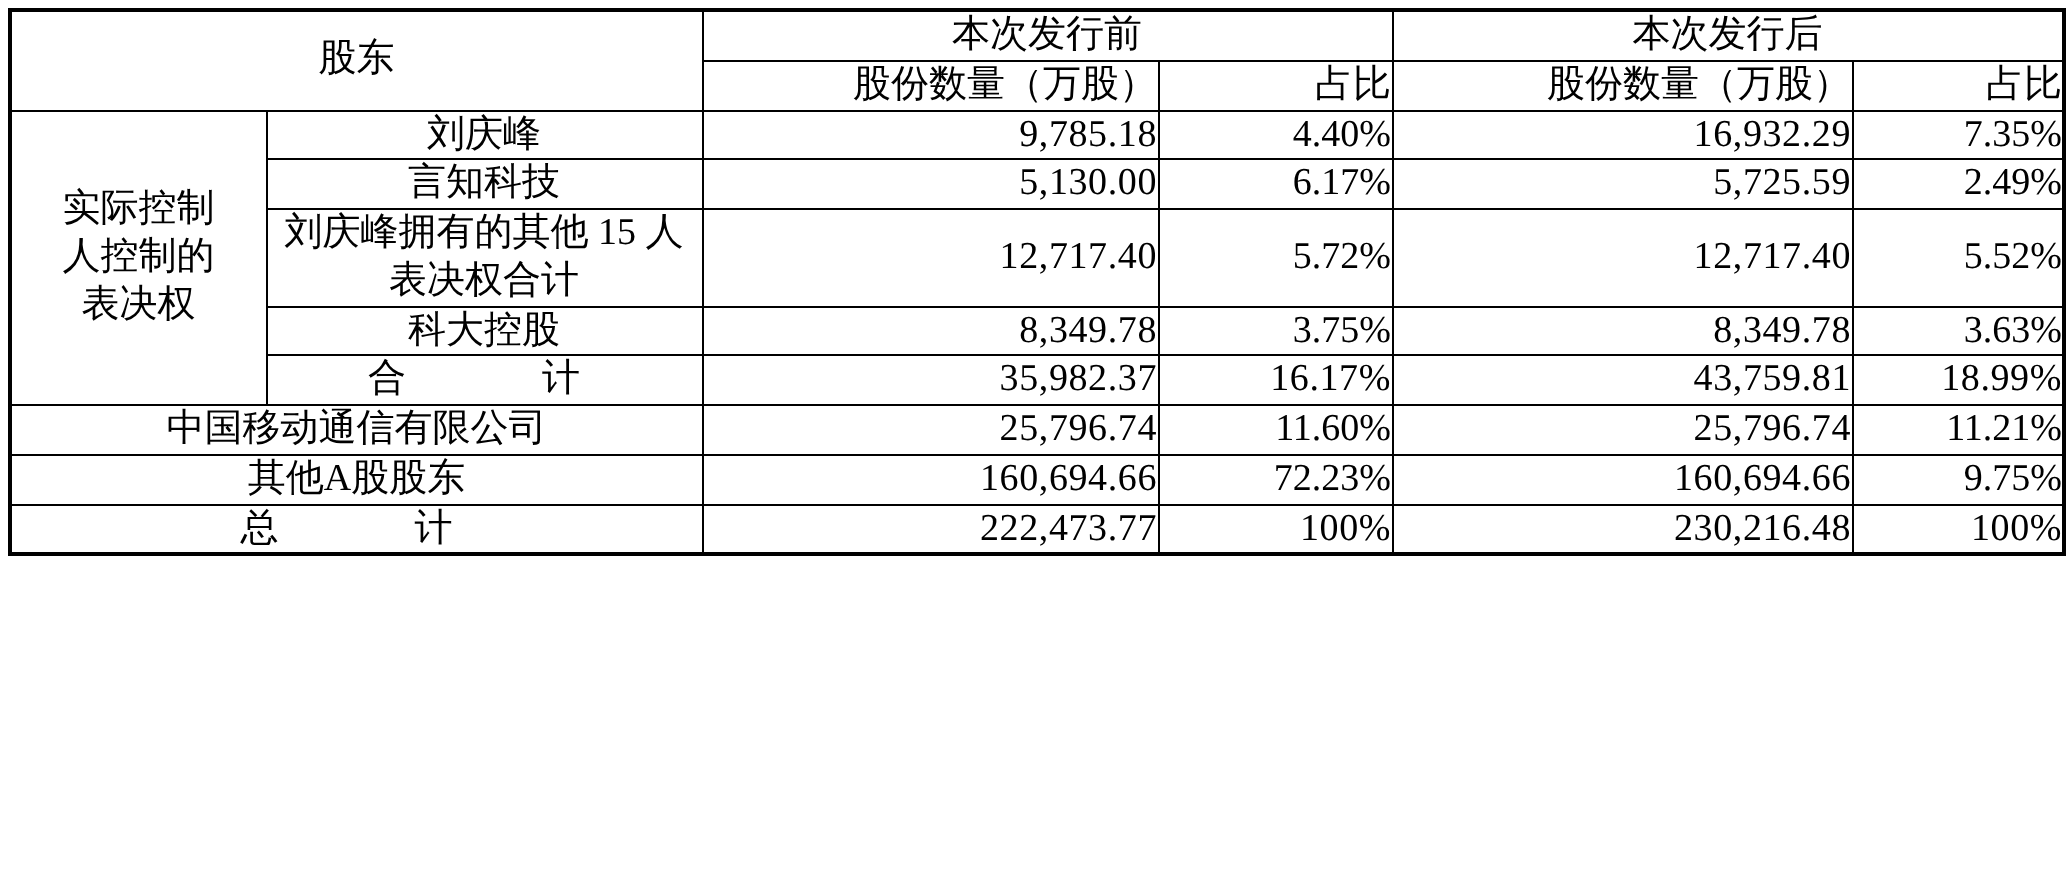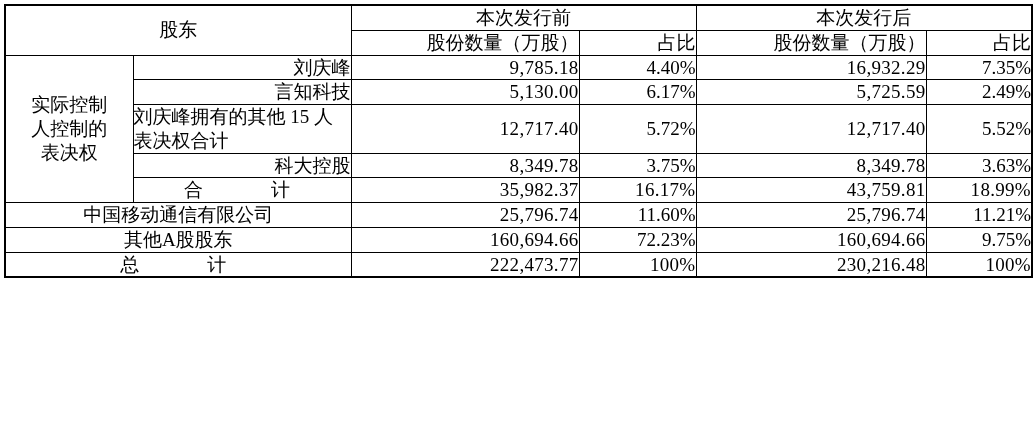--- a/index.html
+++ b/index.html
@@ -73,26 +73,26 @@
     letter-spacing: 0.3px;
   }
   .num-bold {
     text-align: right;
     padding-right: 14px;
     font-size: 19px;
     font-weight: bold;
     letter-spacing: 0.3px;
   }
   .name-cell {
-    text-align: right;
+    text-align: center;
     padding-left: 14px;
     font-size: 19px;
   }
   .name-wide {
-    text-align: left;
+    text-align: center;
     padding-left: 14px;
     font-size: 19px;
     line-height: 1.3;
     margin-left: 39px;
   }
   .subtotal-label {
     text-align: center;
     padding-left: 18px;
     font-weight: bold;
     font-size: 19px;

